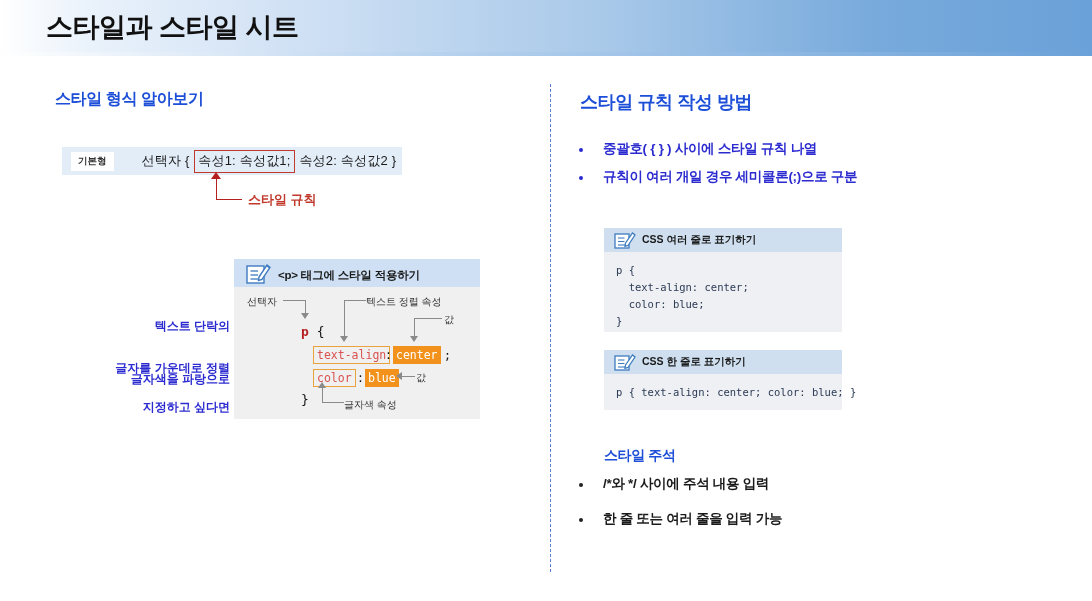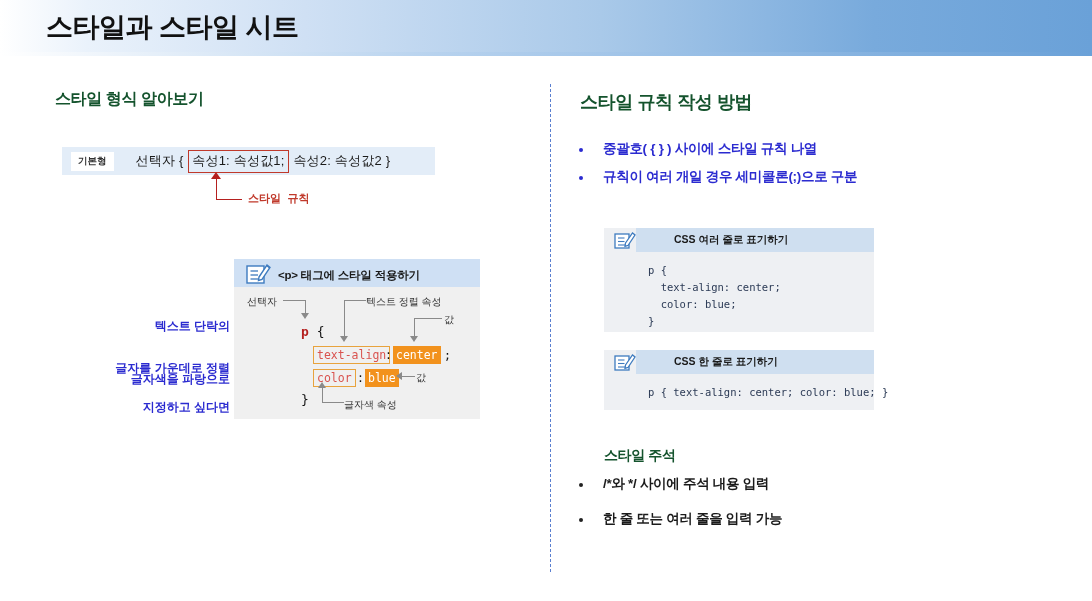--- a/index.html
+++ b/index.html
@@ -45,58 +45,59 @@
     letter-spacing: -0.5px;
     color: #111111;
     white-space: nowrap;
   }
 
   
   .sec-heading {
     position: absolute;
     font-size: 16px;
     font-weight: bold;
-    color: #14532d;
+    color: #1d4ed8;
     letter-spacing: -0.4px;
     white-space: nowrap;
   }
   #h-left  { left: 55px;  top: 89px; }
   #h-right { left: 580px; top: 90px; font-size: 18px; }
   #h-comment { left: 604px; top: 447px; font-size: 14px; }
 
   
   .divider {
     position: absolute;
     left: 550px; top: 84px;
     width: 0;
     height: 488px;
     border-left: 1px dashed #5a7fd0;
   }
 
   
   .syntax-bar {
     position: absolute;
     left: 62px; top: 147px;
-    width: 373px;
+    width: 340px;
     height: 28px;
     background: #e3edf8;
     display: flex;
     align-items: center;
+    gap: 18px;
   }
   .syntax-badge {
     background: #ffffff;
     color: #333333;
     font-size: 9.5px;
     font-weight: bold;
     padding: 3px 7px;
     margin-left: 9px;
     white-space: nowrap;
   }
   .syntax-text {
-    margin-left: 22px;
+    margin-left: 10px;
     font-size: 13px;
     color: #1a1a1a;
     white-space: nowrap;
     letter-spacing: 0.2px;
   }
   .syntax-hl {
     display: inline-block;
     border: 1.4px solid #c0392b;
     padding: 1px 3px 2px 3px;
     margin: 0 1px;
@@ -118,25 +119,24 @@
   }
   .callout-red-h {
     position: absolute;
     left: 216px; top: 199px;
     width: 26px; height: 0;
     border-top: 1.6px solid #b5201f;
   }
   .callout-red-label {
     position: absolute;
     left: 248px; top: 191px;
-    font-size: 11px;
+    font-size: 13px;
     font-weight: bold;
     color: #c0392b;
     white-space: nowrap;
-    font-family: Liberation Mono, monospace;
   }
 
   
   .fig-box {
     position: absolute;
     left: 234px; top: 259px;
     width: 246px;
     height: 160px;
   }
   .fig-caption {
@@ -305,21 +305,20 @@
   .bullet-text.dark { color: #1a1a1a; }
   #br1 { left: 579px; top: 140px; }
   #br2 { left: 579px; top: 168px; }
   #br3 { left: 579px; top: 475px; }
   #br4 { left: 579px; top: 510px; }
 
   
   .code-box {
     position: absolute;
     background: #eef0f3;
-    padding-left: 32px;
   }
   .code-head {
     height: 24px;
     background: #cfdff0;
     display: flex;
     align-items: center;
   }
   .code-head-text {
     margin-left: 38px;
     font-size: 10.5px;

